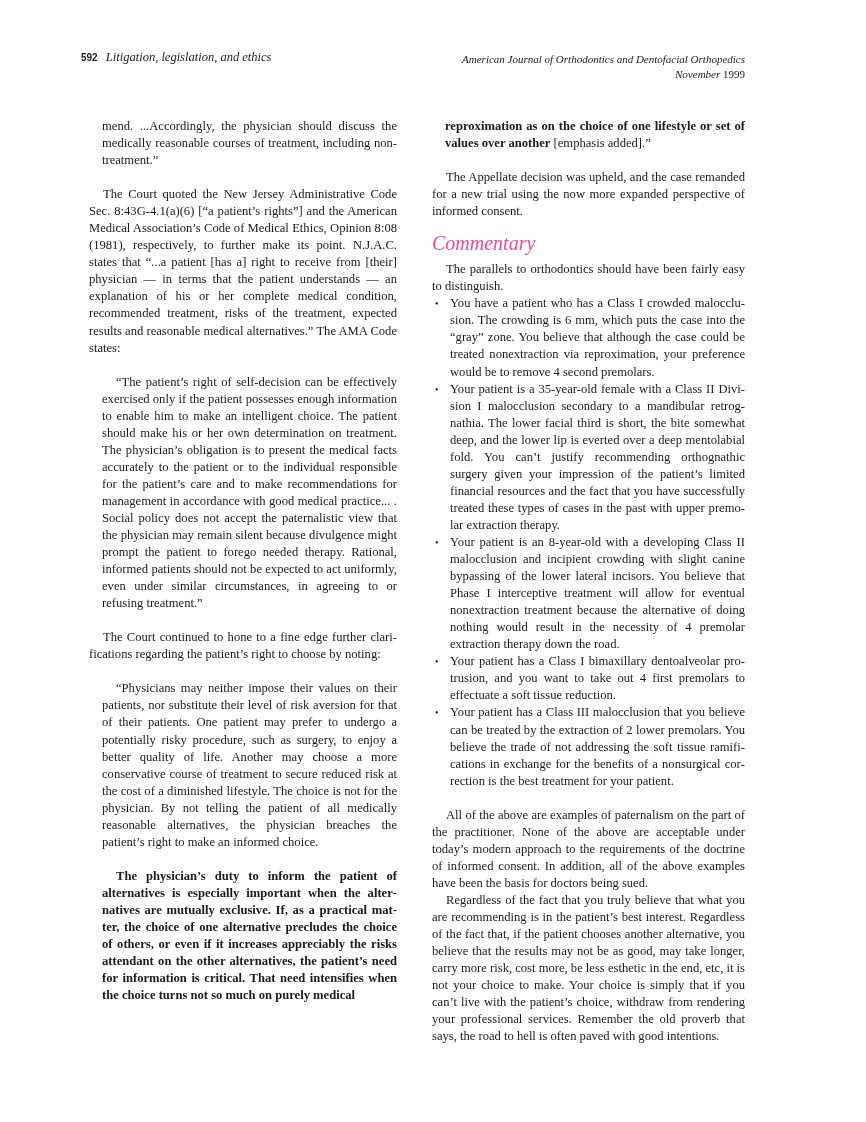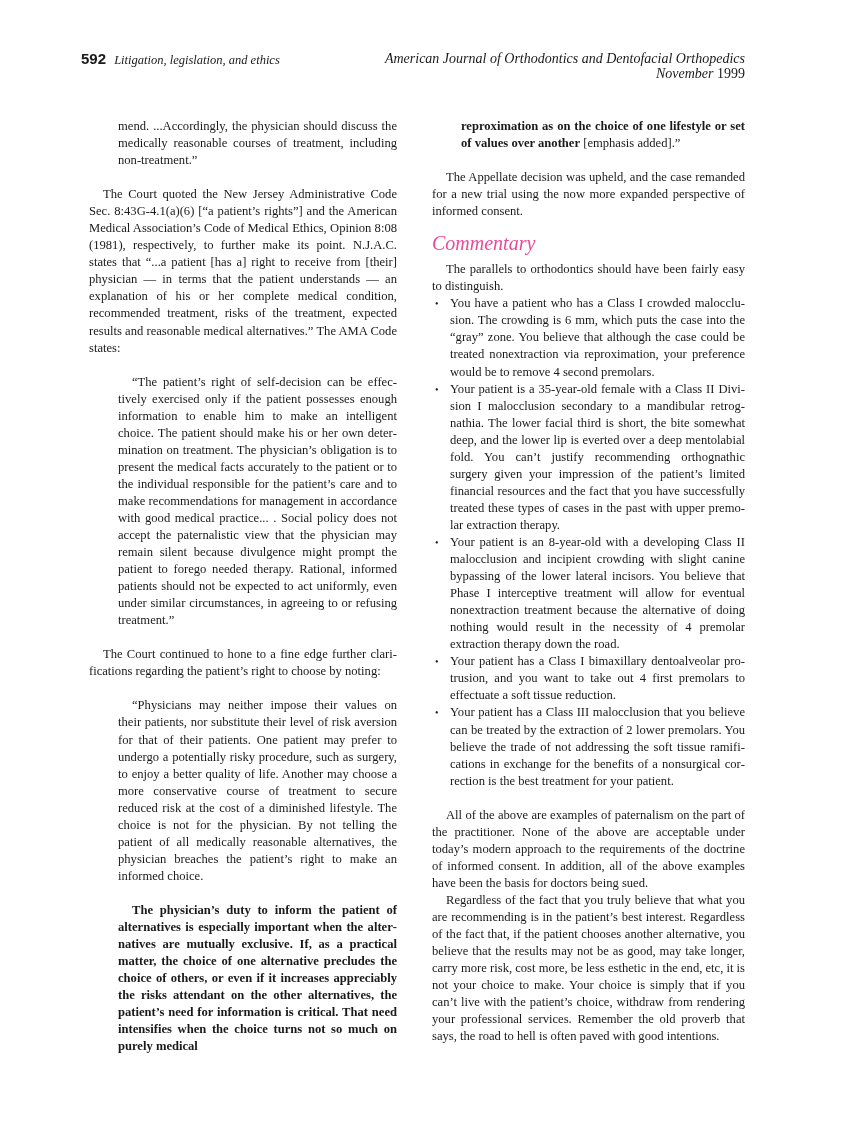--- a/index.html
+++ b/index.html
@@ -1,30 +1,30 @@
 <!DOCTYPE html>
 <html><head>
 <meta charset="utf-8">
 <style>
   html, body { margin: 0; padding: 0; background: #ffffff; }
   body { width: 866px; height: 1122px; position: relative; overflow: hidden;
          font-family: "Liberation Serif", serif; color: #1a1a1a; }
   .page-header-left { position: absolute; left: 81px; top: 50px; font-size: 12.5px; white-space: nowrap; }
-  .page-num { font-family: "Liberation Sans", sans-serif; font-weight: bold; font-size: 15px; margin-right: 5px; }
+  .page-num { font-family: "Liberation Sans", sans-serif; font-weight: bold; font-size: 10px; margin-right: 5px; }
   .running-title { font-style: italic; }
-  .page-header-right { position: absolute; right: 121px; top: 52px; font-size: 14px; text-align: right; font-style: italic; line-height: 14.5px; }
+  .page-header-right { position: absolute; right: 121px; top: 52px; font-size: 11px; text-align: right; font-style: italic; line-height: 14.5px; }
   .page-header-right .yr { font-style: normal; }
 
   .col { position: absolute; top: 118px; font-size: 12.6px; line-height: 17.05px; }
   .col-left { left: 89px; width: 308px; }
   .col-right { left: 432px; width: 313px; }
 
   p { margin: 0; text-align: justify; hyphens: manual; }
   .indent { text-indent: 14px; }
-  .block-quote { margin-left: 29px; margin-right: 0px; }
+  .block-quote { margin-left: 13px; margin-right: 0px; }
   .gap { height: 17px; }
   .gap-small { height: 10px; }
   .bold { font-weight: bold; }
   h2.section-heading { font-style: italic; font-weight: normal; font-size: 20px; margin: 0; line-height: 26px; color: #ec4899; }
   ul.bullets { list-style: none; padding: 0; margin: 0; }
   ul.bullets li { position: relative; padding-left: 18px; text-align: justify; }
   ul.bullets li .bullet { position: absolute; left: 3px; top: 0; font-size: 10px; }
 </style>
 </head>
 <body>

